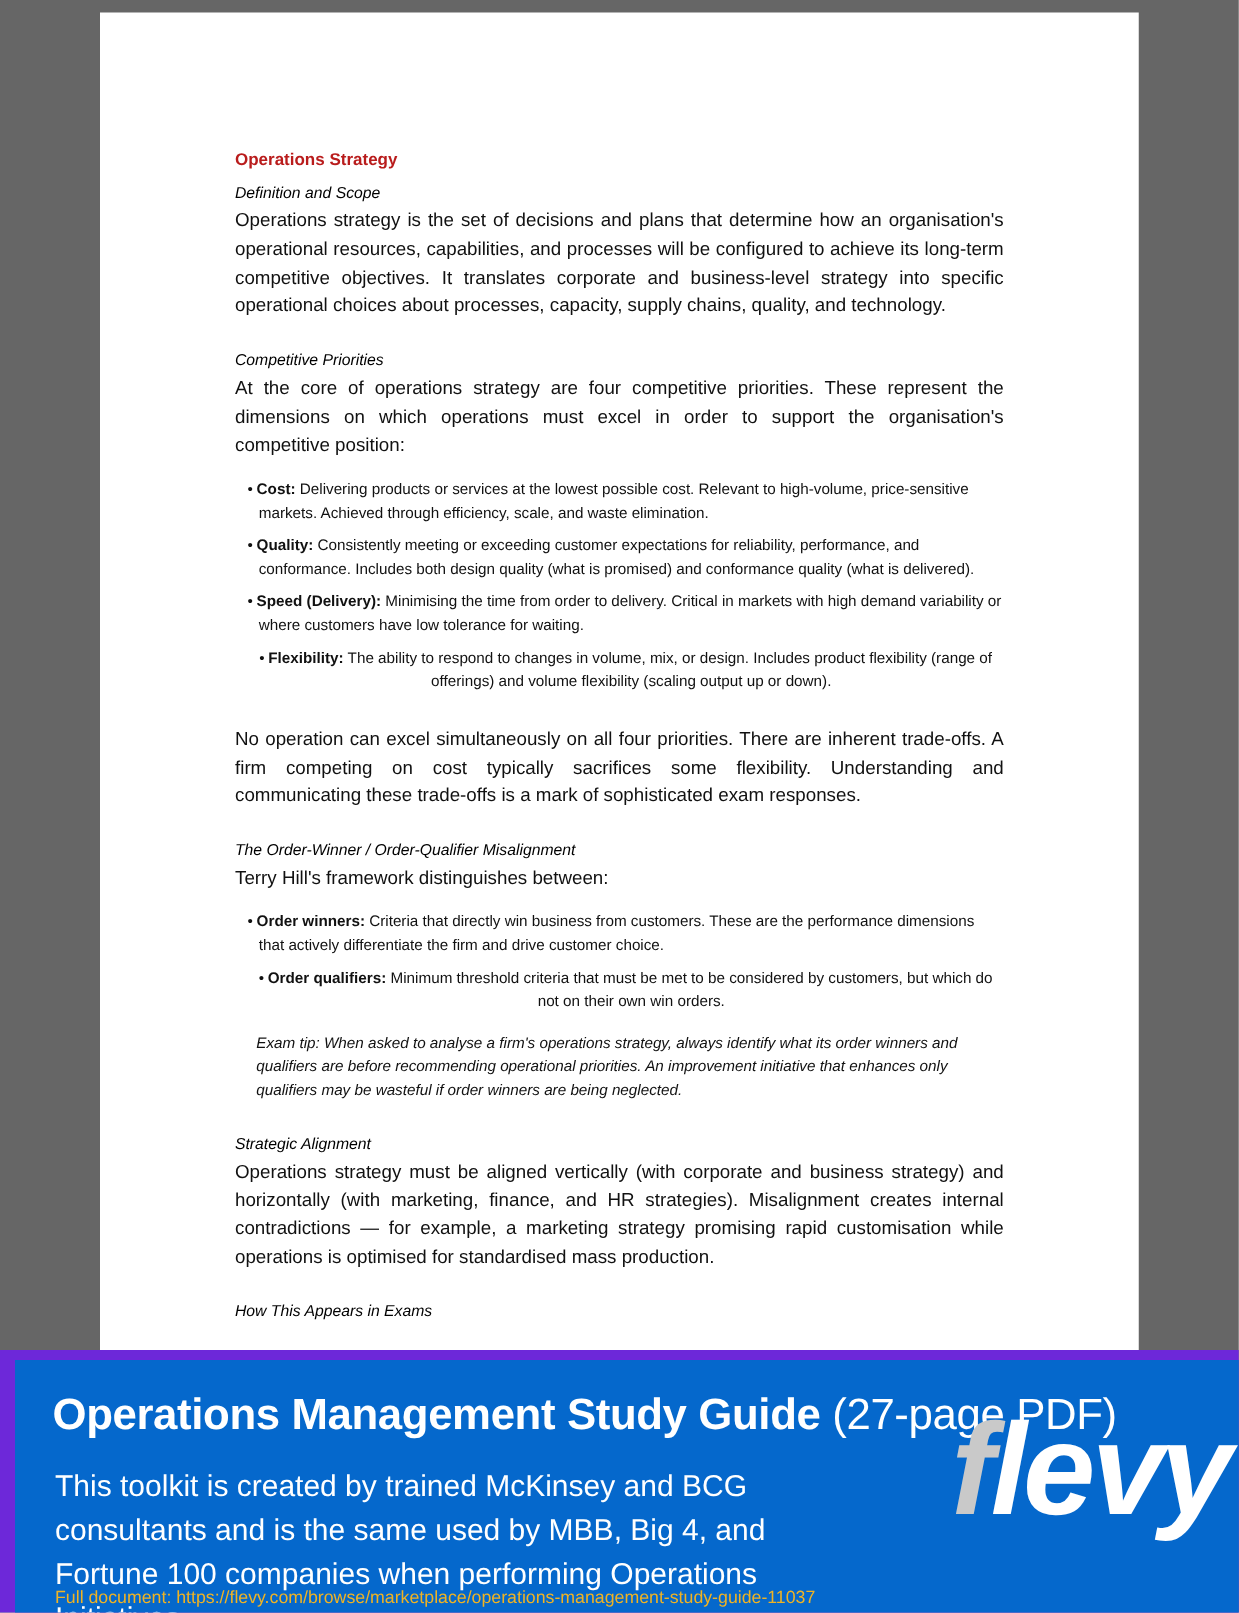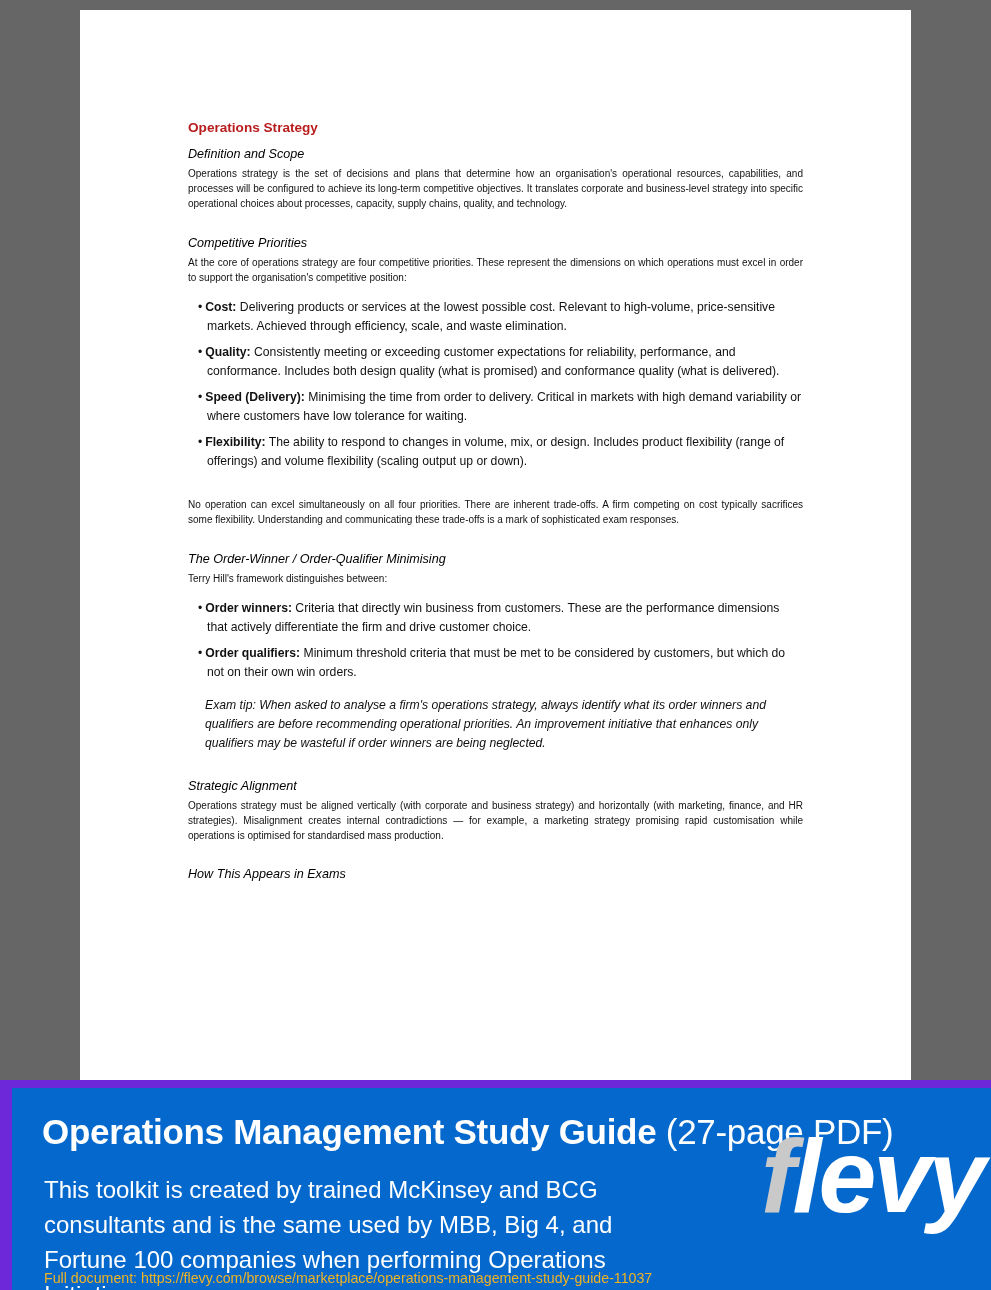--- a/index.html
+++ b/index.html
@@ -59,21 +59,21 @@
     margin: 0 0 12px 0;
   }
   h3.doc-h3 {
     font-size: 12.6px;
     font-weight: normal;
     font-style: italic;
     color: #000000;
     margin: 0 0 5px 0;
   }
   p.body {
-    font-size: 10px;
+    font-size: 15px;
     line-height: 1.52;
     color: #111;
     margin: 0 0 13px 0;
     text-align: justify;
     text-justify: inter-word;
   }
 
   ul.bullets {
     list-style: none;
     margin: 12px 0 10px 0;
@@ -81,21 +81,21 @@
   }
   ul.bullets li {
     font-size: 12.2px;
     line-height: 1.56;
     color: #111;
     margin: 0 0 7px 0;
     padding-left: 19px;
     text-indent: -9px;
     text-align: left;
   }
-  ul.bullets li:last-child { margin-bottom: 0; }
+  ul.bullets li:last-child { margin-bottom: 0; text-align: center; }
   ul.bullets li .bt { font-weight: bold; }
   ul.bullets .dot { margin-right: 3px; }
 
   p.examtip {
     font-size: 12.2px;
     line-height: 1.55;
     font-style: italic;
     color: #111;
     margin: 14px 0 0 0;
     padding-left: 17px;
@@ -195,21 +195,21 @@
         <li><span class="dot">•</span><span class="bt">Speed (Delivery):</span><span> Minimising the time from order to delivery. Critical in markets with high demand variability or where customers have low tolerance for waiting.</span></li>
         <li><span class="dot">•</span><span class="bt">Flexibility:</span><span> The ability to respond to changes in volume, mix, or design. Includes product flexibility (range of offerings) and volume flexibility (scaling output up or down).</span></li>
       </ul>
 
       <div class="gap-md"></div>
 
       <p class="body">No operation can excel simultaneously on all four priorities. There are inherent trade-offs. A firm competing on cost typically sacrifices some flexibility. Understanding and communicating these trade-offs is a mark of sophisticated exam responses.</p>
 
       <div class="gap-sm"></div>
 
-      <h3 class="doc-h3">The Order-Winner / Order-Qualifier Minimising</h3>
+      <h3 class="doc-h3">The Order-Winner / Order-Qualifier Misalignment</h3>
       <p class="body">Terry Hill's framework distinguishes between:</p>
 
       <ul class="bullets">
         <li><span class="dot">•</span><span class="bt">Order winners:</span><span> Criteria that directly win business from customers. These are the performance dimensions that actively differentiate the firm and drive customer choice.</span></li>
         <li><span class="dot">•</span><span class="bt">Order qualifiers:</span><span> Minimum threshold criteria that must be met to be considered by customers, but which do not on their own win orders.</span></li>
       </ul>
 
       <p class="examtip">Exam tip: When asked to analyse a firm's operations strategy, always identify what its order winners and qualifiers are before recommending operational priorities. An improvement initiative that enhances only qualifiers may be wasteful if order winners are being neglected.</p>
 
       <div class="gap-lg"></div>

